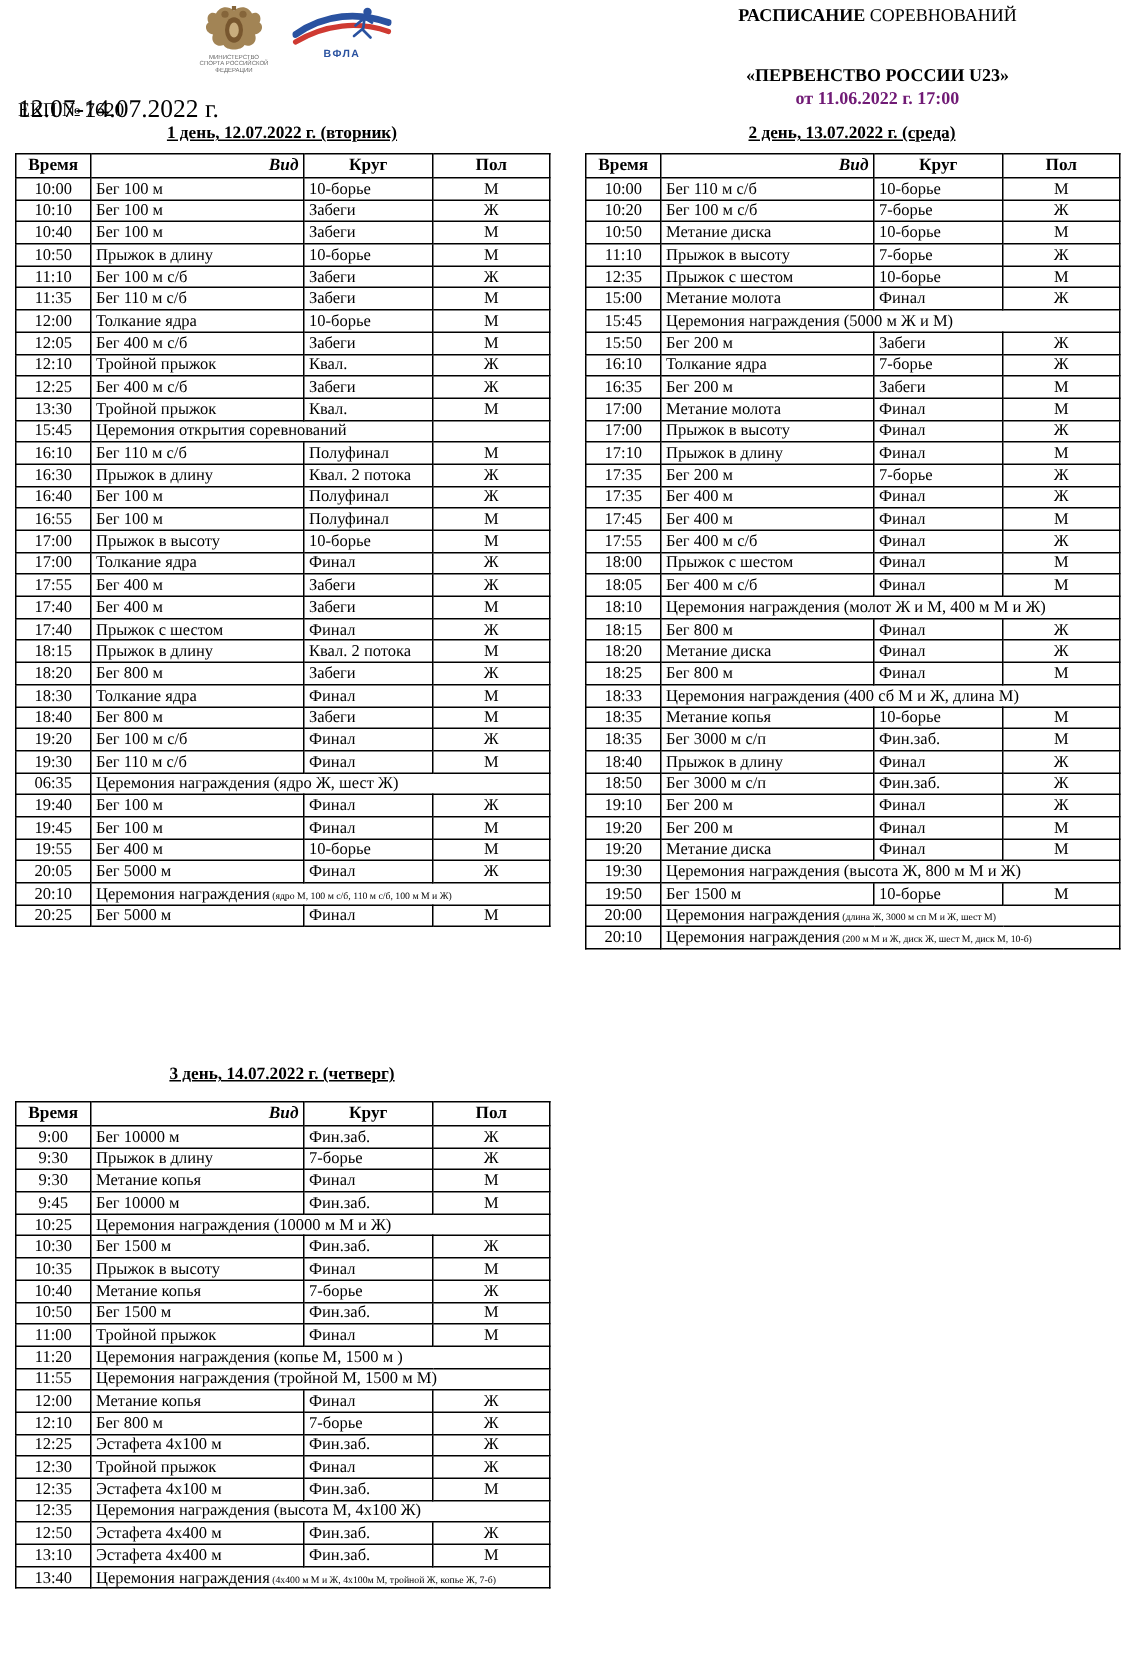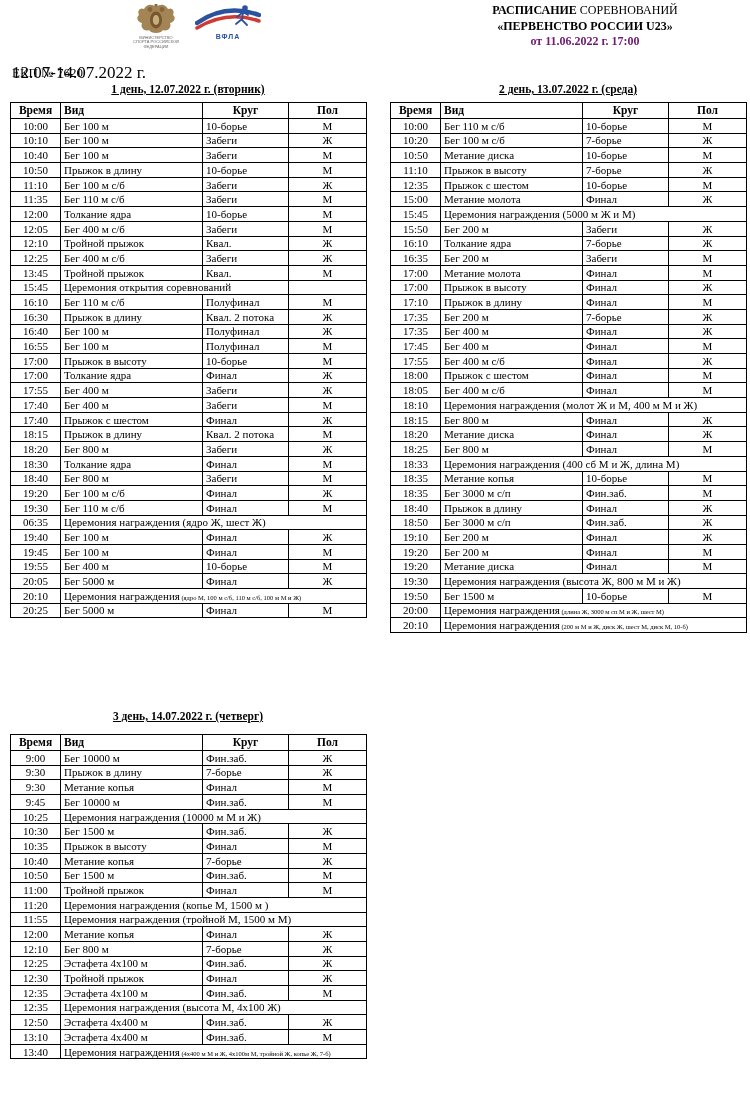--- a/index.html
+++ b/index.html
@@ -10,21 +10,21 @@
   
   .logos { position:absolute; left:133px; top:3px; display:flex; gap:16px; align-items:flex-start; }
   .logo-box { display:flex; flex-direction:column; align-items:center; }
   .ministry-caption { font-size:4px; line-height:1.1; color:#666; width:46px; text-align:center; margin-top:1px; font-family:"Liberation Sans", sans-serif; }
   .vfla-label { font-size:7px; font-weight:bold; color:#2a52a0; letter-spacing:1px; margin-top:0px; font-family:"Liberation Sans", sans-serif; }
 
   .date-range { position:absolute; left:12px; top:63px; font-size:17px; }
   .ekp { position:absolute; left:12px; top:65px; font-size:13px; }
 
   .title-block { position:absolute; left:420px; top:3px; width:330px; text-align:center; font-size:12px; line-height:1.3; }
-  .title-block .b { font-weight:bold; }
+  .title-block .b { font-weight:bold;margin-top:24px; }
   .title-line2 { font-weight:normal; }
   .title-line3 { font-weight:bold; }
 
   
   .day-caption { position:absolute; width:356px; text-align:center; font-size:11.5px; font-weight:bold; text-decoration:underline; }
   .cap-1 { left:10px;  top:83px; }
   .cap-2 { left:390px; top:83px; }
   .cap-3 { left:10px;  top:710px; }
 
   
@@ -39,21 +39,21 @@
     font-size:11px;
     line-height:1.1;
     height:14.7px;
     padding:0 3px;
     overflow:hidden;
     white-space:nowrap;
     vertical-align:middle;
   }
   table.sched th { font-weight:bold; height:16px; font-size:11.5px; }
   .h-time, .h-round, .h-sex { text-align:center; }
-  .h-event { text-align:left; }
+  .h-event { text-align:right;font-style:italic; }
   .c-time { text-align:center; }
   .c-event { text-align:left; }
   .c-round { text-align:left; }
   .c-sex { text-align:center; }
   .small-note { font-size:6.5px; letter-spacing:0; }
 </style>
 </head>
 <body>
 
 <div class="page">
@@ -165,21 +165,21 @@
             <td class="c-round">Квал.</td>
             <td class="c-sex">Ж</td>
           </tr>
           <tr>
             <td class="c-time">12:25</td>
             <td class="c-event">Бег 400 м с/б</td>
             <td class="c-round">Забеги</td>
             <td class="c-sex">Ж</td>
           </tr>
           <tr>
-            <td class="c-time">13:45</td>
+            <td class="c-time">13:30</td>
             <td class="c-event">Тройной прыжок</td>
             <td class="c-round">Квал.</td>
             <td class="c-sex">М</td>
           </tr>
           <tr>
             <td class="c-time">15:45</td>
             <td class="c-event" colspan="2">Церемония открытия соревнований</td>
             <td class="c-sex"></td>
           </tr>
           <tr>

